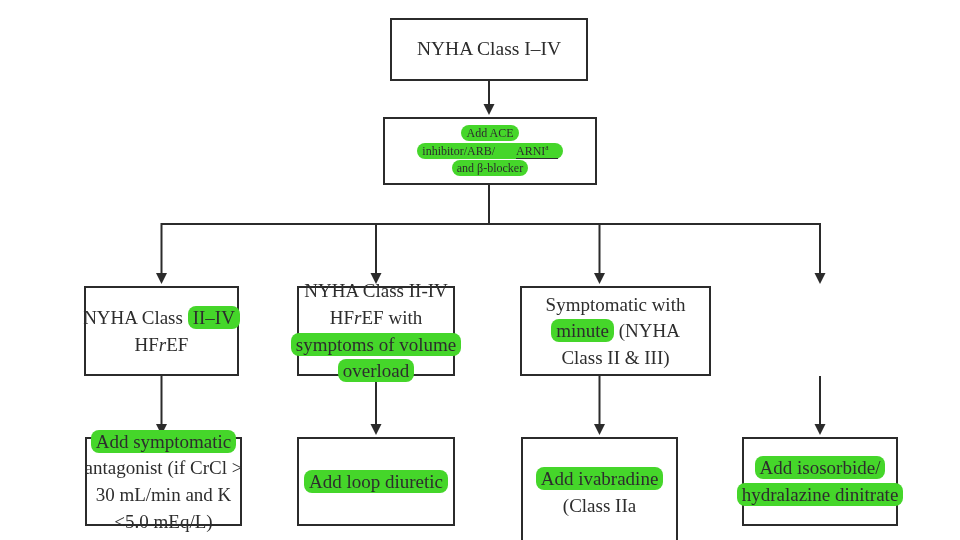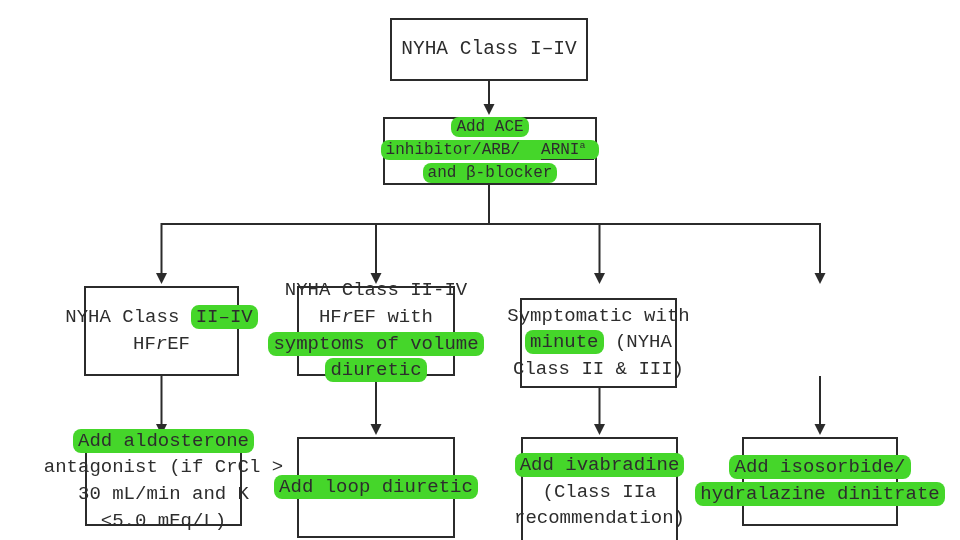--- a/index.html
+++ b/index.html
@@ -9,41 +9,41 @@
     --background: #ffffff;
   }
   * { box-sizing: border-box; }
   html, body { margin: 0; padding: 0; background: var(--background); }
   .canvas {
     position: relative;
     width: 960px;
     height: 540px;
     background: var(--background);
     overflow: hidden;
-    font-family: Liberation Mono, monospace;
+    font-family: Liberation Serif, serif;
     color: var(--text);
   }
   svg.wires { position: absolute; left: 0; top: 0; width: 960px; height: 540px; }
   svg.wires line { stroke: var(--border); stroke-width: 2; }
   svg.wires polygon { fill: var(--border); }
   .node {
     position: absolute;
     border: 2px solid var(--border);
     background: var(--background);
     display: flex;
     flex-direction: column;
     justify-content: center;
     align-items: center;
     text-align: center;
     font-size: 19px;
     line-height: 1.24;
     padding: 3px 2px;
   }
   .node.title { font-size: 19.5px; }
-  .node.ace { font-size: 16px; }
+  .node.ace { font-size: 12px; }
   .line { margin: 1.5px 0; white-space: nowrap; }
   .hl {
     background: var(--highlight);
     border-radius: 8px;
     padding: 1px 5px;
   }
   .u {
     border-bottom: 1.6px solid var(--text);
     padding-right: 9px;
     margin-left: 21px;
@@ -114,67 +114,64 @@
     <div class="line">
       <span>NYHA Class II-IV</span>
     </div>
     <div class="line">
       <span>HF</span><span class="it">r</span><span>EF with</span>
     </div>
     <div class="line">
       <span class="hl">symptoms of volume</span>
     </div>
     <div class="line">
-      <span class="hl">diuretic</span>
+      <span class="hl">overload</span>
     </div>
   </div>
 
-  <div class="node" style="left:520px;top:298px;width:157px;height:90px">
+  <div class="node" style="left:520px;top:286px;width:191px;height:90px">
     <div class="line">
       <span>Symptomatic with</span>
     </div>
     <div class="line">
       <span class="hl">minute</span><span> (NYHA</span>
     </div>
     <div class="line">
       <span>Class II &amp; III)</span>
     </div>
   </div>
 
 
   <div class="node" style="left:85px;top:437px;width:157px;height:89px">
     <div class="line">
-      <span class="hl">Add aldosterone</span>
+      <span class="hl">Add symptomatic</span>
     </div>
     <div class="line">
       <span>antagonist (if CrCl &gt;</span>
     </div>
     <div class="line">
       <span>30 mL/min and K</span>
     </div>
     <div class="line">
       <span>&lt;5.0 mEq/L)</span>
     </div>
   </div>
 
-  <div class="node" style="left:297px;top:437px;width:158px;height:101px">
+  <div class="node" style="left:297px;top:437px;width:158px;height:89px">
     <div class="line">
       <span class="hl">Add loop diuretic</span>
     </div>
   </div>
 
   <div class="node" style="left:521px;top:437px;width:157px;height:111px">
     <div class="line">
       <span class="hl">Add ivabradine</span>
     </div>
     <div class="line">
       <span>(Class IIa</span>
-    </div>
-    <div class="line">
-      <span>recommendation)</span>
     </div>
   </div>
 
   <div class="node" style="left:742px;top:437px;width:156px;height:89px">
     <div class="line">
       <span class="hl">Add isosorbide/</span>
     </div>
     <div class="line">
       <span class="hl">hydralazine dinitrate</span>
     </div>

